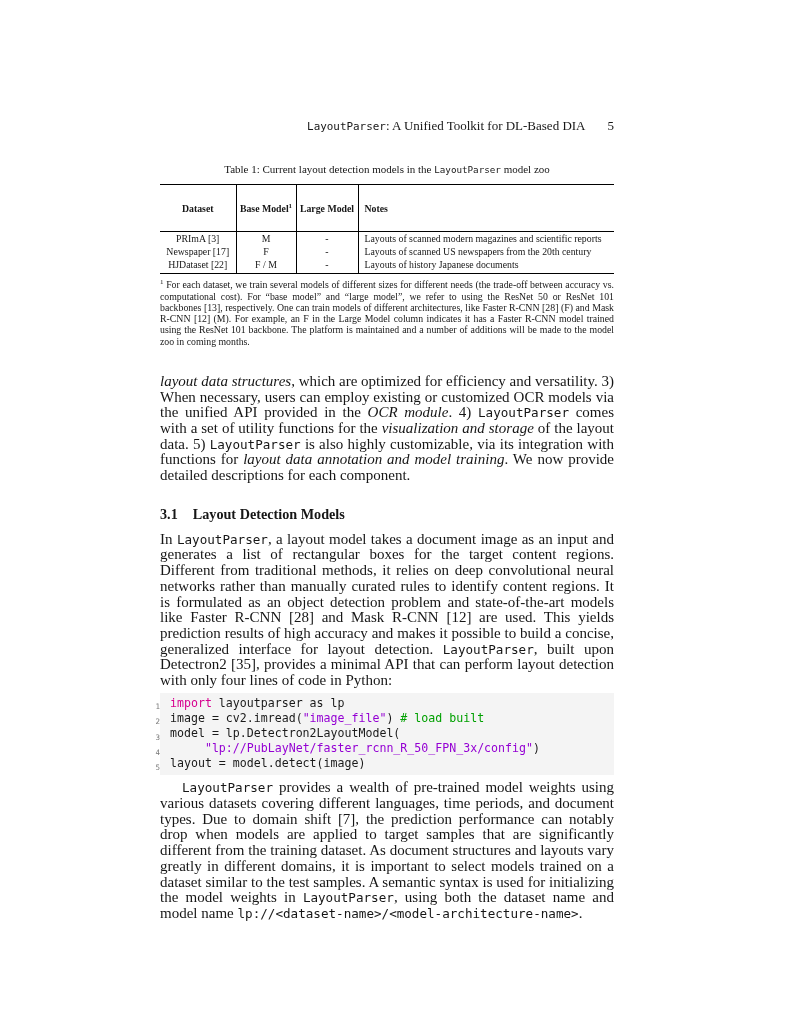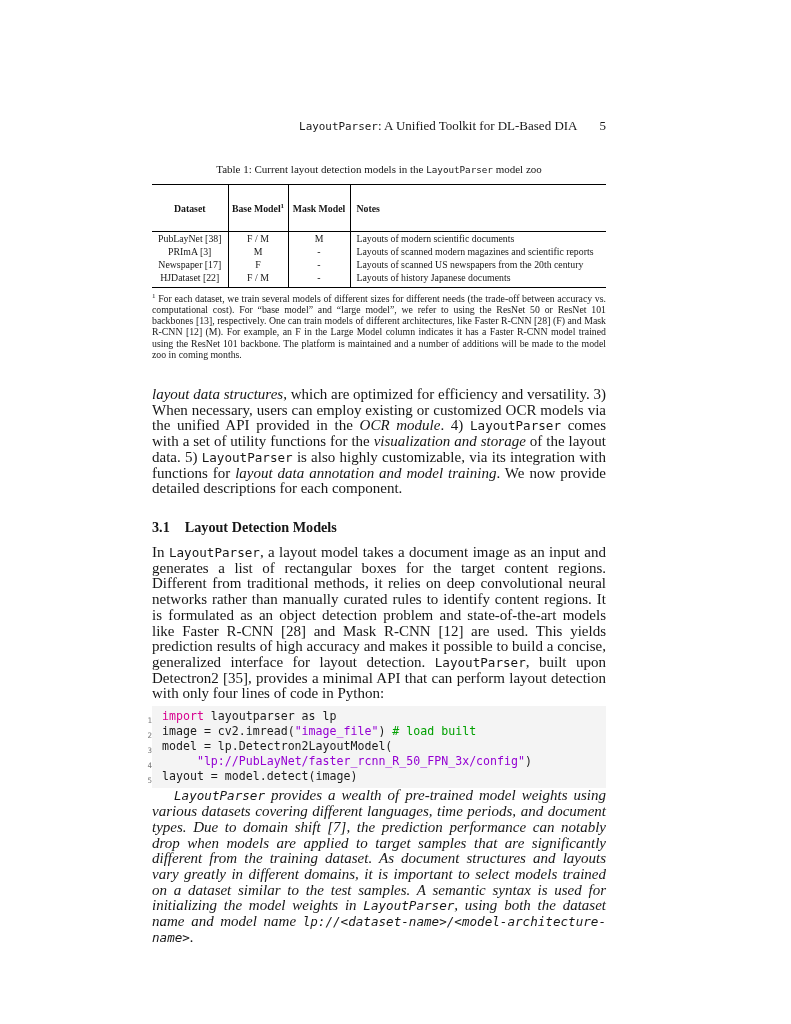--- a/index.html
+++ b/index.html
@@ -1,21 +1,21 @@
 <!DOCTYPE html>
 <html style="--kw: #d7008f; --str: #9400d3; --cm: #00a000; --codebg: #f4f4f4;"><head>
 <meta charset="utf-8">
 <style>
   html,body { margin:0; padding:0; background:#e8e8e8; }
   .page {
     position:relative; width:791px; height:1024px; margin:0 auto;
     background:#ffffff; overflow:hidden;
     font-family:"Liberation Serif","DejaVu Serif",serif; color:#161616;
   }
-  .content { position:absolute; left:152px; top:118px; width:454px; }
+  .content { position:absolute; left:160px; top:118px; width:454px; }
 
   
   .running-header { display:flex; justify-content:flex-end; align-items:baseline; font-size:13px; line-height:16px; }
   .running-header .pagenum { margin-left:22px; }
 
   .mono { font-family:"DejaVu Sans Mono","Liberation Mono",monospace; font-size:0.84em; }
 
   
   .caption { text-align:center; font-size:11px; margin-top:26px; line-height:16px; }
 
@@ -34,21 +34,21 @@
   table.zoo tbody tr:last-child td { border-bottom:1.2px solid #000; padding-bottom:2px; }
   table.zoo sup { font-size:7px; }
 
   
   .footnote { font-size:9.8px; line-height:11.2px; text-align:justify; margin-top:3px; }
   .footnote sup { font-size:7px; }
 
   
   p.body { font-size:15px; line-height:15.7px; text-align:justify; margin:0; }
   p.p1 { margin-top:27px; }
-  p.p3 { text-indent:22px;font-style:italic; }
+  p.p3 { margin-top:5px; text-indent:22px; }
   .it { font-style:italic; }
 
   h3.section { font-size:14.2px; font-weight:bold; margin:22px 0 9px 0; line-height:17px; }
   h3.section .secnum { margin-right:15px; }
 
   
   .codeblock {
     margin-top:4px; background:var(--codebg,#f4f4f4);
     padding:3px 4px 4px 10px;
     font-family:"DejaVu Sans Mono","Liberation Mono",monospace;
@@ -80,31 +80,25 @@
       <colgroup>
           <col class="c-dataset">
           <col class="c-base">
           <col class="c-large">
           <col class="c-notes">
         </colgroup>
       <thead>
         <tr>
           <th>Dataset</th>
           <th><span>Base Model</span><sup>1</sup></th>
-          <th>Mask Model</th>
+          <th>Large Model</th>
           <th class="notes">Notes</th>
         </tr>
       </thead>
       <tbody>
-        <tr>
-          <td>PubLayNet [38]</td>
-          <td>F / M</td>
-          <td>M</td>
-          <td class="notes">Layouts of modern scientific documents</td>
-        </tr>
         <tr>
           <td>PRImA [3]</td>
           <td>M</td>
           <td>-</td>
           <td class="notes">Layouts of scanned modern magazines and scientific reports</td>
         </tr>
         <tr>
           <td>Newspaper [17]</td>
           <td>F</td>
           <td>-</td>

